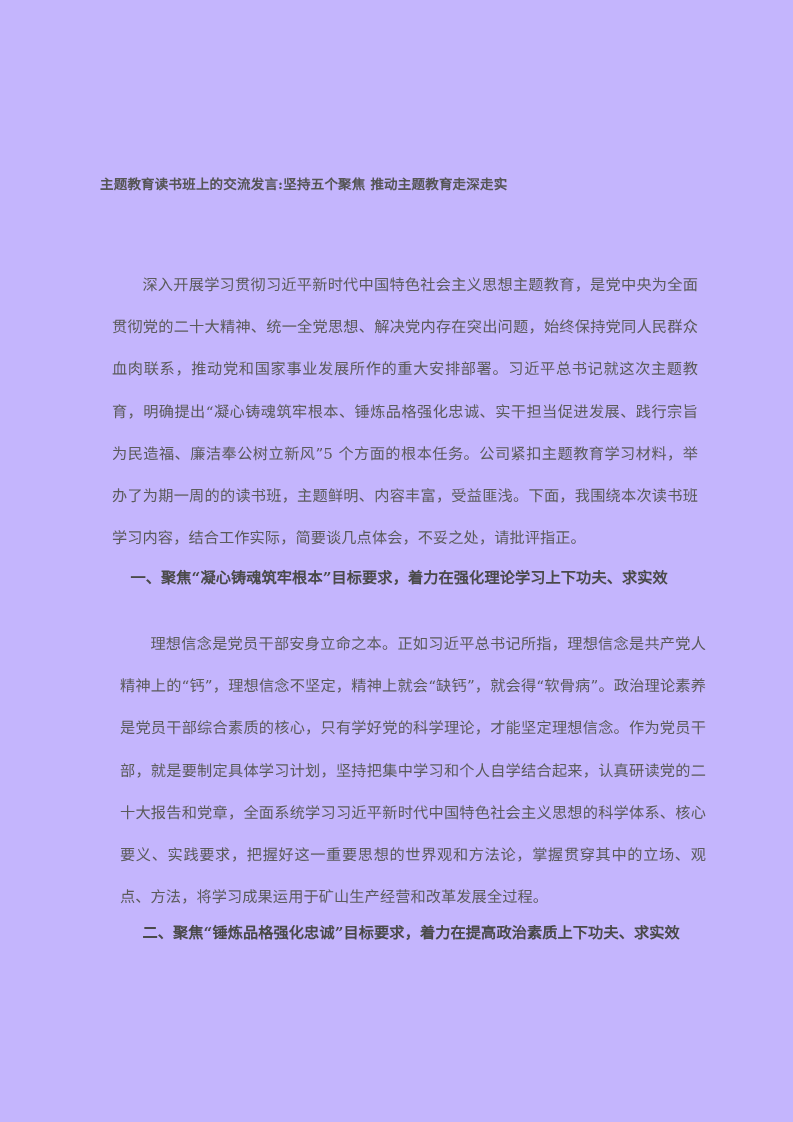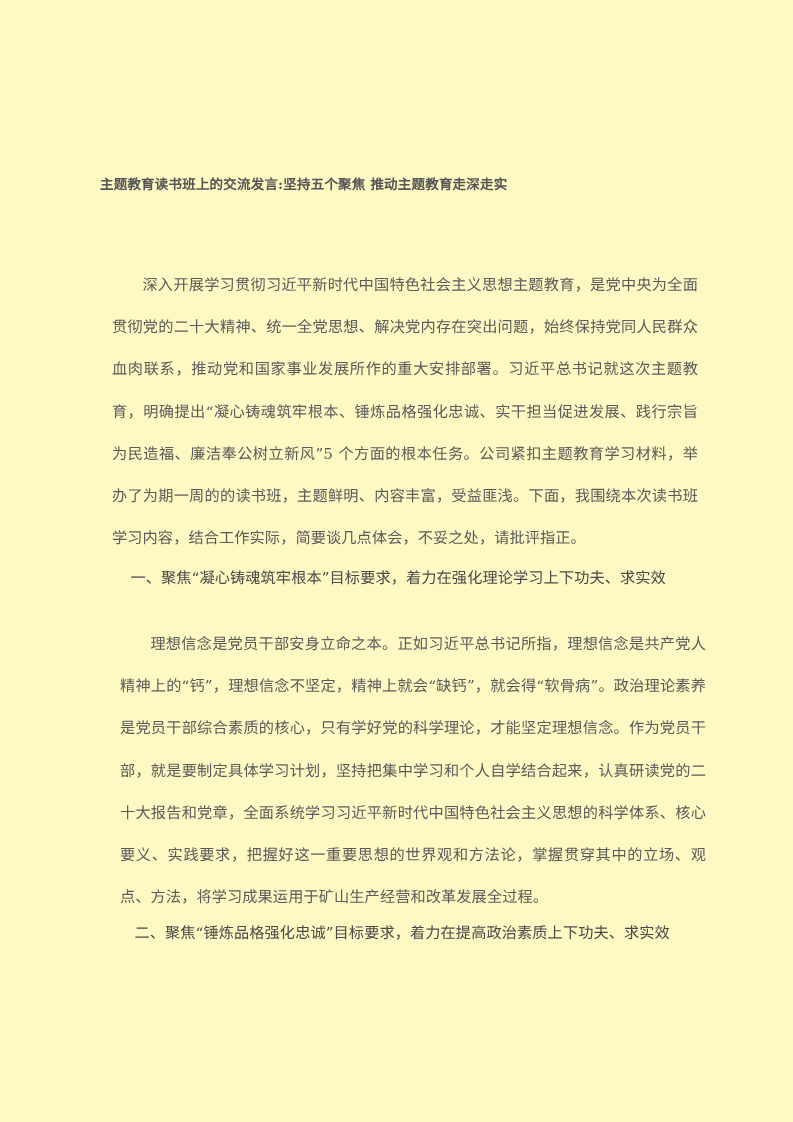--- a/index.html
+++ b/index.html
@@ -6,21 +6,21 @@
   html, body {
     margin: 0;
     padding: 0;
     background: #ffffff;
   }
 
   .page {
     position: relative;
     width: 793px;
     height: 1122px;
-    background: #fef9c3;
+    background: #c4b5fd;
     overflow: hidden;
     box-sizing: border-box;
     font-family: "DejaVu Serif", "Liberation Serif", serif;
     -webkit-font-smoothing: antialiased;
   }
 
   
   .content {
     position: absolute;
     left: 100px;
@@ -52,31 +52,31 @@
     text-justify: inter-ideograph;
     text-indent: 2em;
     margin: 12px;
     letter-spacing: 0.1px;
   }
 
   .section-heading {
     font-size: 15.2px;
     line-height: 42.2px;
     color: #4a4a4a;
-    font-weight: normal;
+    font-weight: bold;
     text-indent: 2em;
     margin: 0;
     letter-spacing: 0.1px;
     white-space: nowrap;
   }
 
   .block-p1   { position: absolute; top: 252px; left: 0; width: 586px; }
   .block-h1   { position: absolute; top: 557px; left: 0; width: 586px; }
   .block-p2   { position: absolute; top: 611px; left: 8px; width: 586px; }
-  .block-h2   { position: absolute; top: 912px; left: 4px; width: 586px; }
+  .block-h2   { position: absolute; top: 912px; left: 12px; width: 586px; }
 </style>
 </head>
 <body>
 
 <div class="page">
   <div class="content">
 
     <h1 class="doc-title">主题教育读书班上的交流发言:坚持五个聚焦 推动主题教育走深走实</h1>
 
     <p class="body-para block-p1">深入开展学习贯彻习近平新时代中国特色社会主义思想主题教育，是党中央为全面贯彻党的二十大精神、统一全党思想、解决党内存在突出问题，始终保持党同人民群众血肉联系，推动党和国家事业发展所作的重大安排部署。习近平总书记就这次主题教育，明确提出“凝心铸魂筑牢根本、锤炼品格强化忠诚、实干担当促进发展、践行宗旨为民造福、廉洁奉公树立新风”5 个方面的根本任务。公司紧扣主题教育学习材料，举办了为期一周的的读书班，主题鲜明、内容丰富，受益匪浅。下面，我围绕本次读书班学习内容，结合工作实际，简要谈几点体会，不妥之处，请批评指正。</p>

